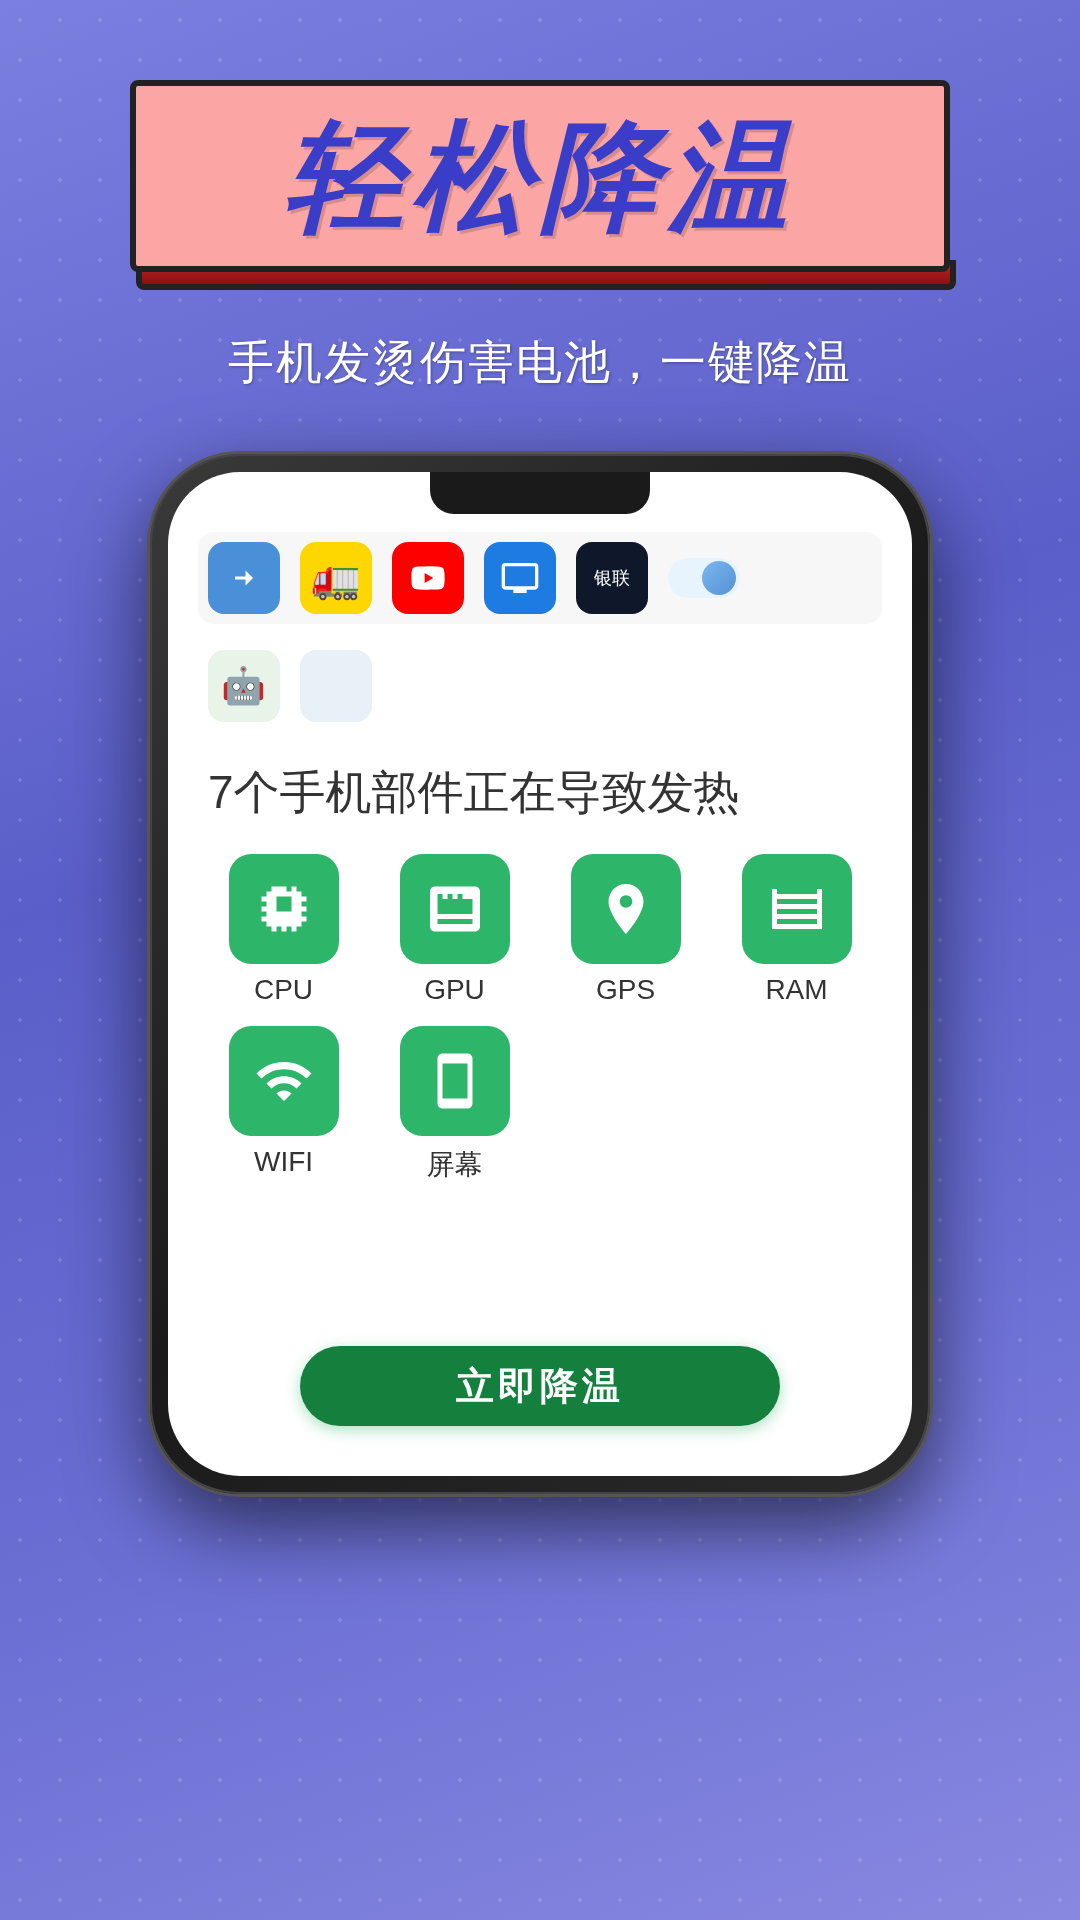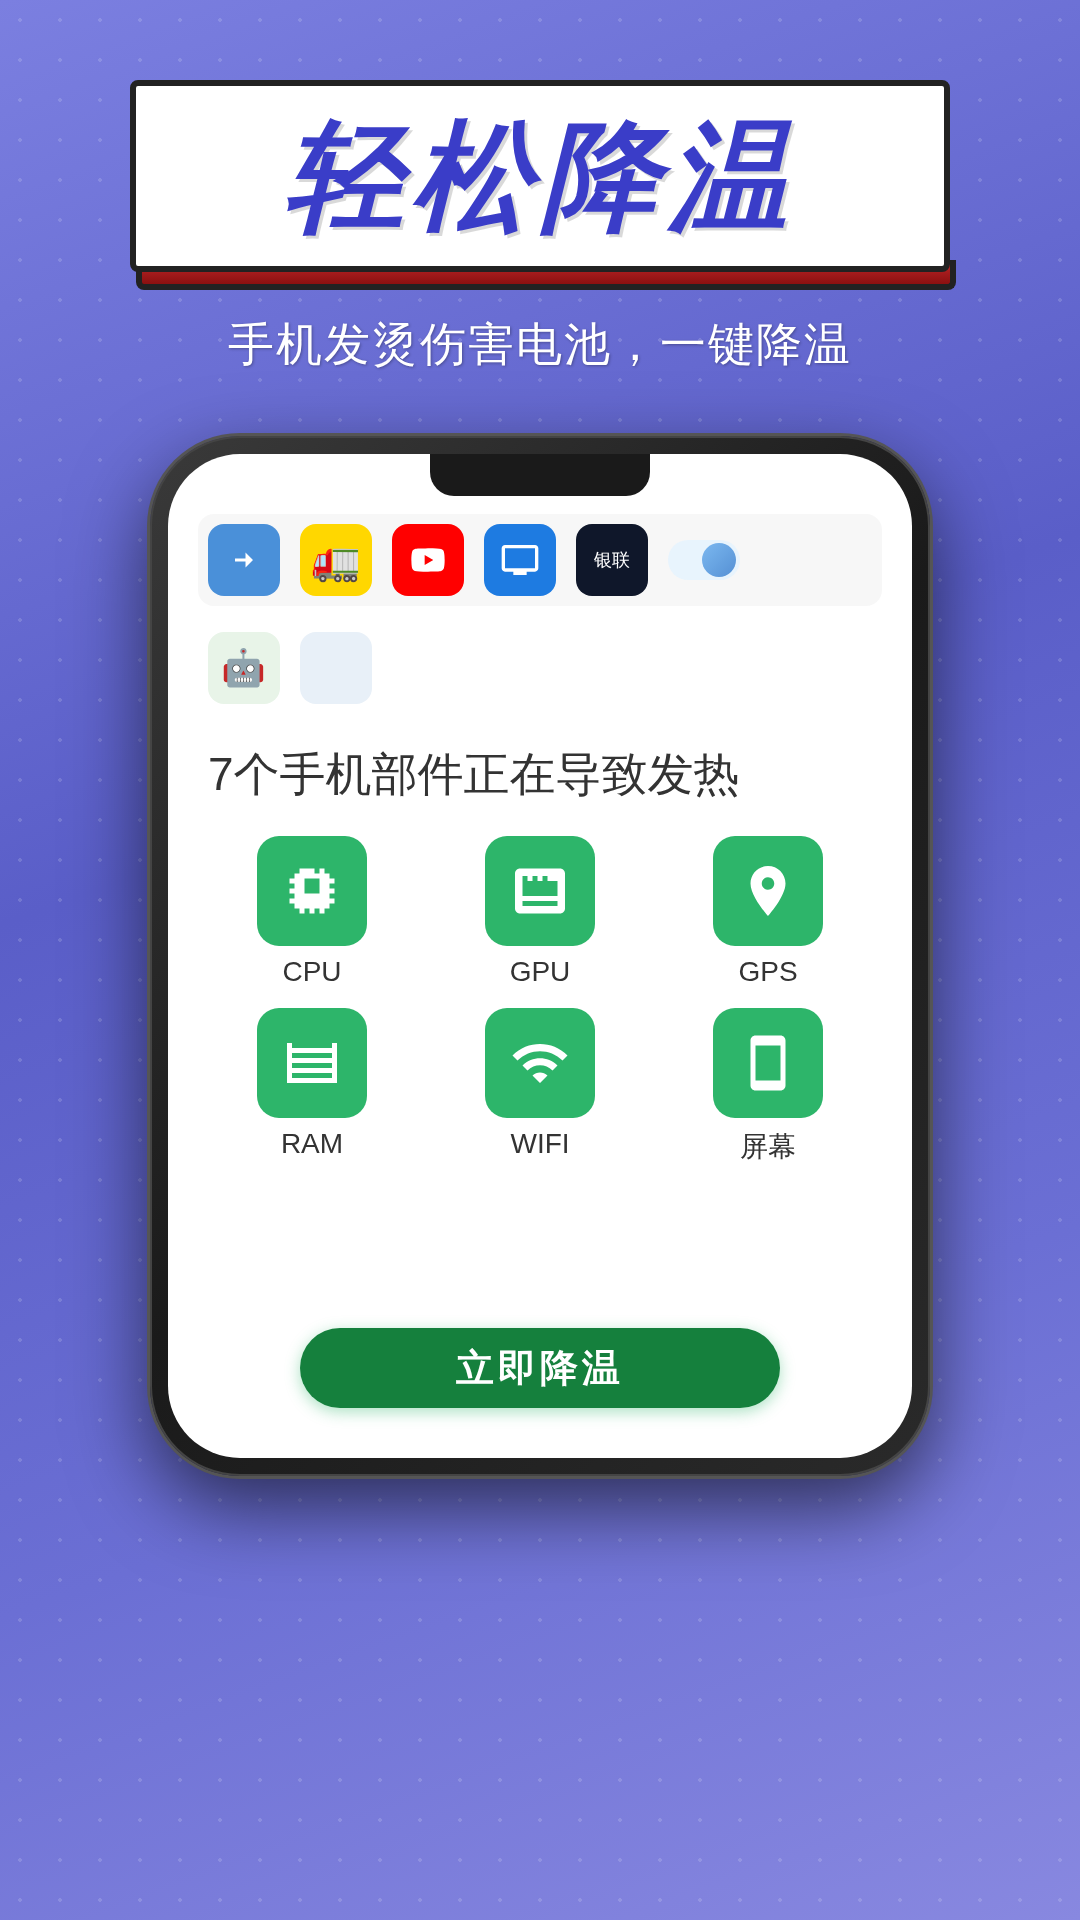--- a/index.html
+++ b/index.html
@@ -40,21 +40,21 @@
     }
 
     
     .title-banner {
       position: relative;
       width: 820px;
       margin-bottom: 40px;
     }
 
     .title-banner-inner {
-      background: #ffffff;
+      background: #fca5a5;
       border: 6px solid #222;
       border-radius: 8px;
       padding: 30px 40px;
       text-align: center;
       position: relative;
       z-index: 2;
     }
 
     .title-banner-shadow {
       position: absolute;
@@ -77,21 +77,21 @@
       letter-spacing: 8px;
       line-height: 1;
       text-shadow: 3px 3px 0px rgba(0,0,0,0.15);
     }
 
     
     .subtitle {
       font-size: 46px;
       color: white;
       margin-bottom: 60px;
-      margin-top: 2px;
+      margin-top: 20px;
       text-shadow: 1px 1px 3px rgba(0,0,0,0.3);
       letter-spacing: 2px;
     }
 
     
     .phone-wrapper {
       position: relative;
       width: 780px;
       height: 1040px;
     }
@@ -241,21 +241,21 @@
     .heating-text {
       font-size: 46px;
       color: #333;
       margin-bottom: 30px;
       margin-left: 10px;
     }
 
     
     .component-grid {
       display: grid;
-      grid-template-columns: repeat(3, 1fr);
+      grid-template-columns: repeat(4, 1fr);
       gap: 20px;
       margin-bottom: 20px;
       padding: 0 10px;
     }
 
     .component-item {
       display: flex;
       flex-direction: column;
       align-items: center;
       gap: 10px;

